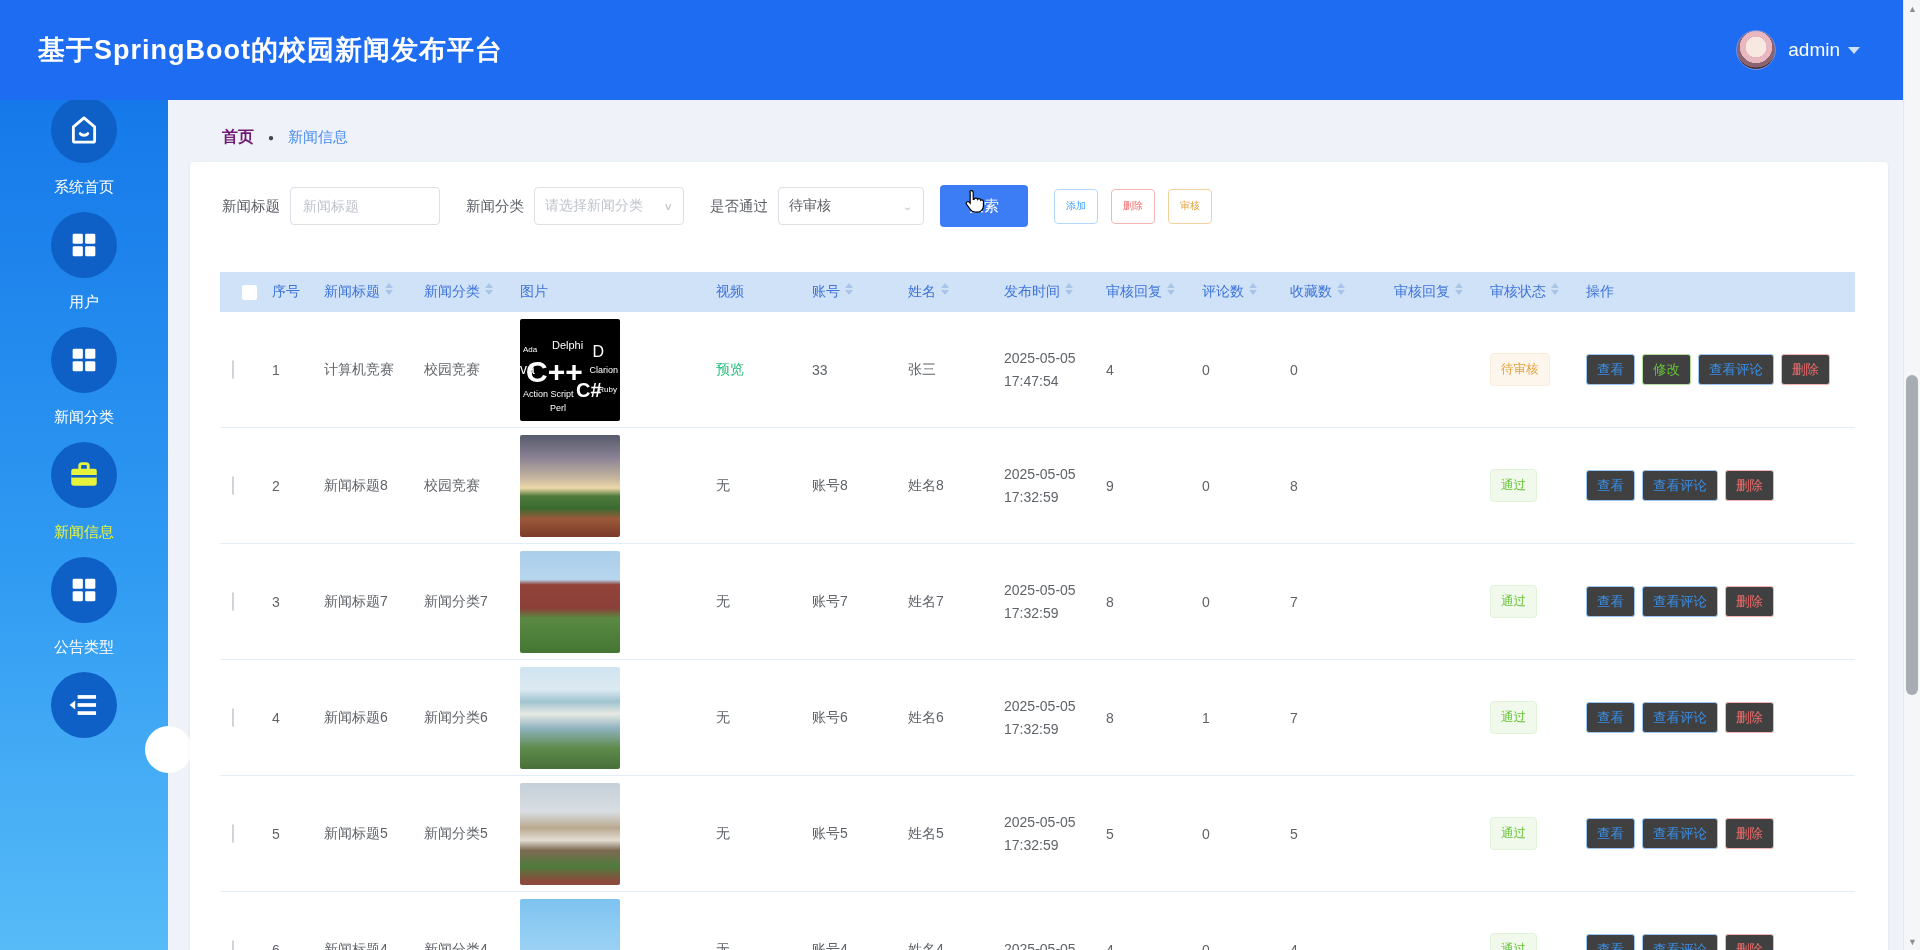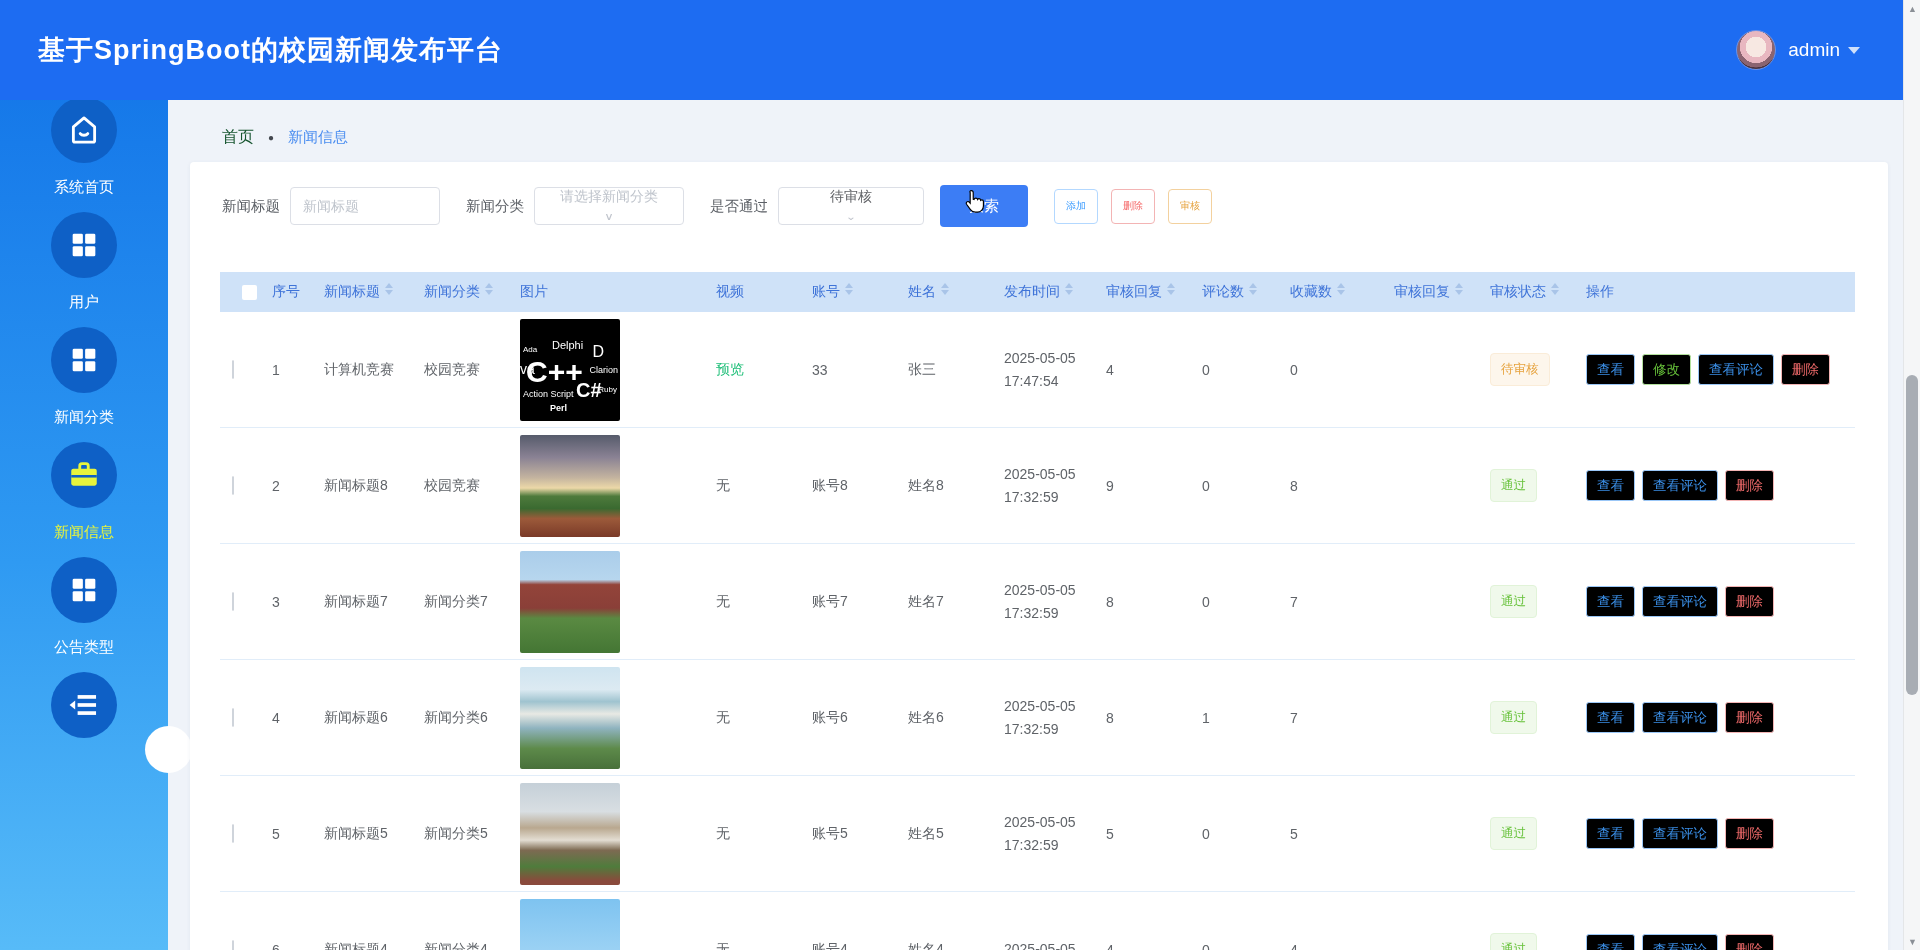--- a/index.html
+++ b/index.html
@@ -19,32 +19,32 @@
   .side-item { height:115px; display:flex; flex-direction:column; align-items:center; padding-top:9px; cursor:pointer;gap:8px; }
   .icon-circle { width:66px; height:66px; border-radius:50%; background:#0e60c6; display:flex; align-items:center; justify-content:center; }
   .icon-circle svg { width:34px; height:34px; }
   .side-label { margin-top:7px; color:#fff; font-size:15px; }
   .side-item.active .side-label { color:#e7f43c; }
   .notch { position:absolute; left:145px; top:726px; width:47px; height:47px; background:#fff; border-radius:50%; z-index:6; }
 
   
   .main-bg { position:absolute; left:168px; top:88px; width:1735px; height:862px; background:#eff3f9; }
   .breadcrumb { position:absolute; left:222px; top:127px; display:flex; align-items:center; font-size:16px; z-index:7; }
-  .bc-home { color:#14532d; font-weight:normal; }
+  .bc-home { color:#701a75; font-weight:bold; }
   .bc-dot { color:#43474e; font-size:10px; margin:0 14px; }
   .bc-current { color:#4a8df0; font-size:15px; }
 
   .card { position:absolute; left:190px; top:162px; width:1698px; height:800px; background:#fff; border-radius:4px; box-shadow:0 1px 4px rgba(40,70,120,.07); z-index:6; }
 
   
   .filter-row { display:flex; align-items:center; padding-left:32px; margin-top:22px; height:44px; }
   .f-label { font-size:14.5px; color:#5c6066; margin-right:10px; white-space:nowrap; }
   .f-input { width:150px; height:38px; border:1px solid #dcdfe6; border-radius:4px; padding:0 12px; font-size:14px; color:#606266; font-family:"Liberation Sans",sans-serif; margin-right:26px; outline:none; }
   .f-input::placeholder { color:#bfc4cc; }
-  .f-select { height:38px; border:1px solid #dcdfe6; border-radius:4px; background:#fff; display:flex; align-items:center; justify-content:space-between; padding:0 10px; font-size:14px; margin-right:26px; cursor:pointer;flex-direction:column; }
+  .f-select { height:38px; border:1px solid #dcdfe6; border-radius:4px; background:#fff; display:flex; align-items:center; justify-content:space-between; padding:0 10px; font-size:14px; margin-right:26px; cursor:pointer; }
   .sel-cat { width:150px; color:#bfc4cc; }
   .sel-pass { width:146px; color:#606266; margin-right:16px; }
   .sel-caret { color:#c0c4cc; font-size:13px; transform:scaleY(.8); }
   .btn-search { width:88px; height:42px; background:#3c7df5; color:#fff; border:none; border-radius:4px; font-size:15px; cursor:pointer; font-family:"Liberation Sans",sans-serif; }
   .btn-plain { height:35px; padding:0 11px; background:#fff; border-radius:4px; font-size:10px; cursor:pointer; margin-left:13px; font-family:"Liberation Sans",sans-serif; }
   .btn-add { color:#409eff; border:1px solid #b3d8ff; margin-left:26px; }
   .btn-del { color:#f56c6c; border:1px solid #f3b4b4; }
   .btn-audit { color:#e6a23c; border:1px solid #f3d19e; }
 
   
@@ -60,33 +60,33 @@
   .td { padding-left:10px; font-size:14px; color:#5f6368; }
   .cb { width:15px; height:15px; border:1px solid #cfd4db; border-radius:2px; background:#fff; cursor:pointer; margin-left:12px; }
   .header-cb { border:none; }
   .img { width:100px; height:102px; border-radius:2px; position:relative; overflow:hidden; }
   .video-link { color:#1dbe77; cursor:pointer; }
   .date-cell div { line-height:23px; }
   .badge { display:inline-block; font-size:12.5px; padding:7px 10px; border-radius:4px; white-space:nowrap; }
   .badge.pending { color:#e6a23c; background:#fdf6ec; border:1px solid #faecd8; }
   .badge.passed { color:#67c23a; background:#f0f9eb; border:1px solid #e1f3d8; }
   .actions { display:flex; }
-  .abtn { height:31px; padding:0 10px; background:#000000; border-radius:3px; font-size:13.5px; cursor:pointer; margin-right:7px; font-family:"Liberation Sans",sans-serif; white-space:nowrap; }
+  .abtn { height:31px; padding:0 10px; background:#404040; border-radius:3px; font-size:13.5px; cursor:pointer; margin-right:7px; font-family:"Liberation Sans",sans-serif; white-space:nowrap; }
   .abtn.blue { color:#3a8ee6; border:1px solid #9bc7f7; }
   .abtn.green { color:#67c23a; border:1px solid #b3e19d; }
   .abtn.red { color:#f56c6c; border:1px solid #f3b4b4; }
 
   
   .wc { background:#000; color:#fff; }
   .wc span { position:absolute; white-space:nowrap; }
   .wc .w0 { left:6px; top:36px; font-size:30px; font-weight:bold; }
   .wc .w1 { left:32px; top:20px; font-size:11px; }
   .wc .w2 { left:56px; top:60px; font-size:20px; font-weight:bold; }
   .wc .w3 { left:3px; top:70px; font-size:9px; }
-  .wc .w4 { left:30px; top:84px; font-size:9px;font-weight:bold; }
+  .wc .w4 { left:30px; top:84px; font-size:9px; }
   .wc .w5 { left:3px; top:26px; font-size:8px; }
   .wc .w6 { right:3px; top:66px; font-size:8px; }
   .wc .w7 { right:2px; top:46px; font-size:9px; }
   .wc .w8 { left:0px; top:42px; font-size:14px; }
   .wc .w9 { right:16px; top:24px; font-size:16px; }
   .photo-field { background:linear-gradient(180deg,#565b6b 0%,#8a8294 22%,#c4b49f 42%,#ecd8a8 52%,#4e7a3c 60%,#3a6a30 72%,#9c5a3a 82%,#7a3a28 100%); }
   .photo-redbrick { background:linear-gradient(180deg,#aacdea 0%,#b7d6ee 28%,#93443a 33%,#8a3f38 56%,#5a8a42 66%,#447634 100%); }
   .photo-modern { background:linear-gradient(180deg,#cfe4f0 0%,#dceaf2 22%,#9fc3cf 34%,#e8e9e4 46%,#8fb3bf 60%,#5d8a4a 80%,#48703a 100%); }
   .photo-campus { background:linear-gradient(180deg,#c5d0d8 0%,#d8dee2 28%,#b9a88f 44%,#e3ddd2 56%,#7d6a52 66%,#4f7c3c 82%,#8a4a3c 96%); }
   .photo-skybrick { background:linear-gradient(180deg,#7ec3f0 0%,#9cd2f4 52%,#a34a36 70%,#93422f 100%); }

